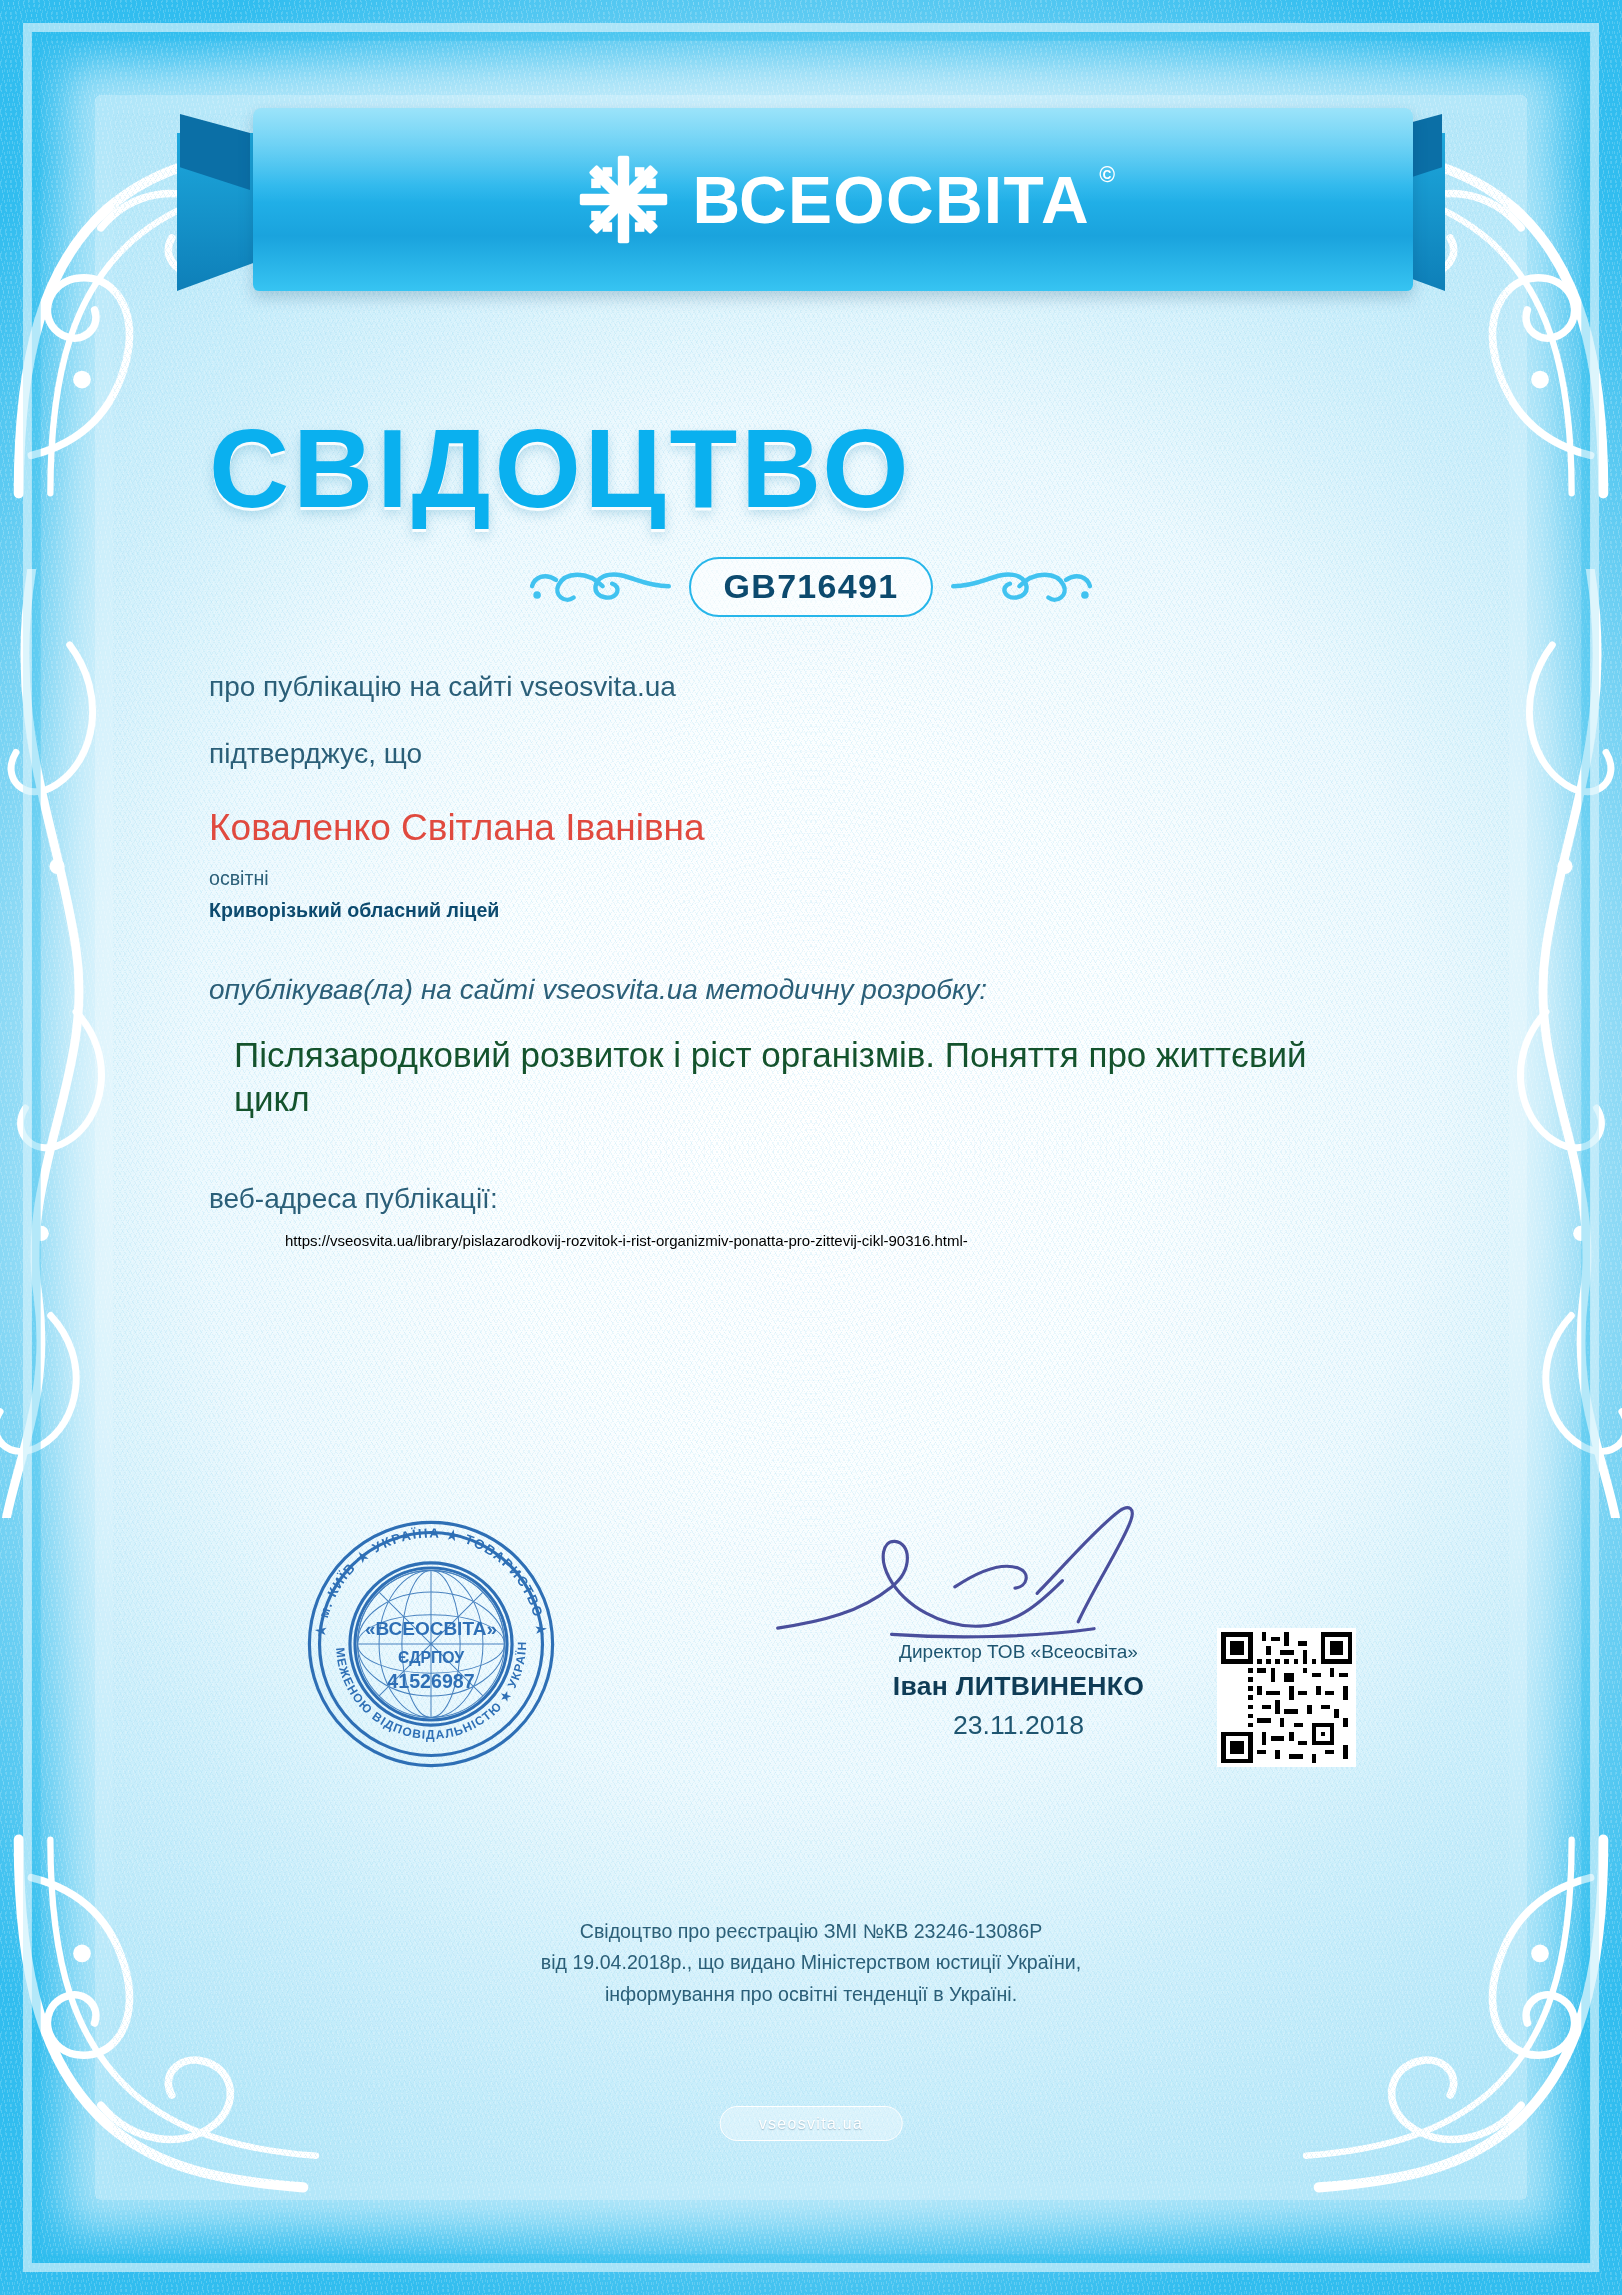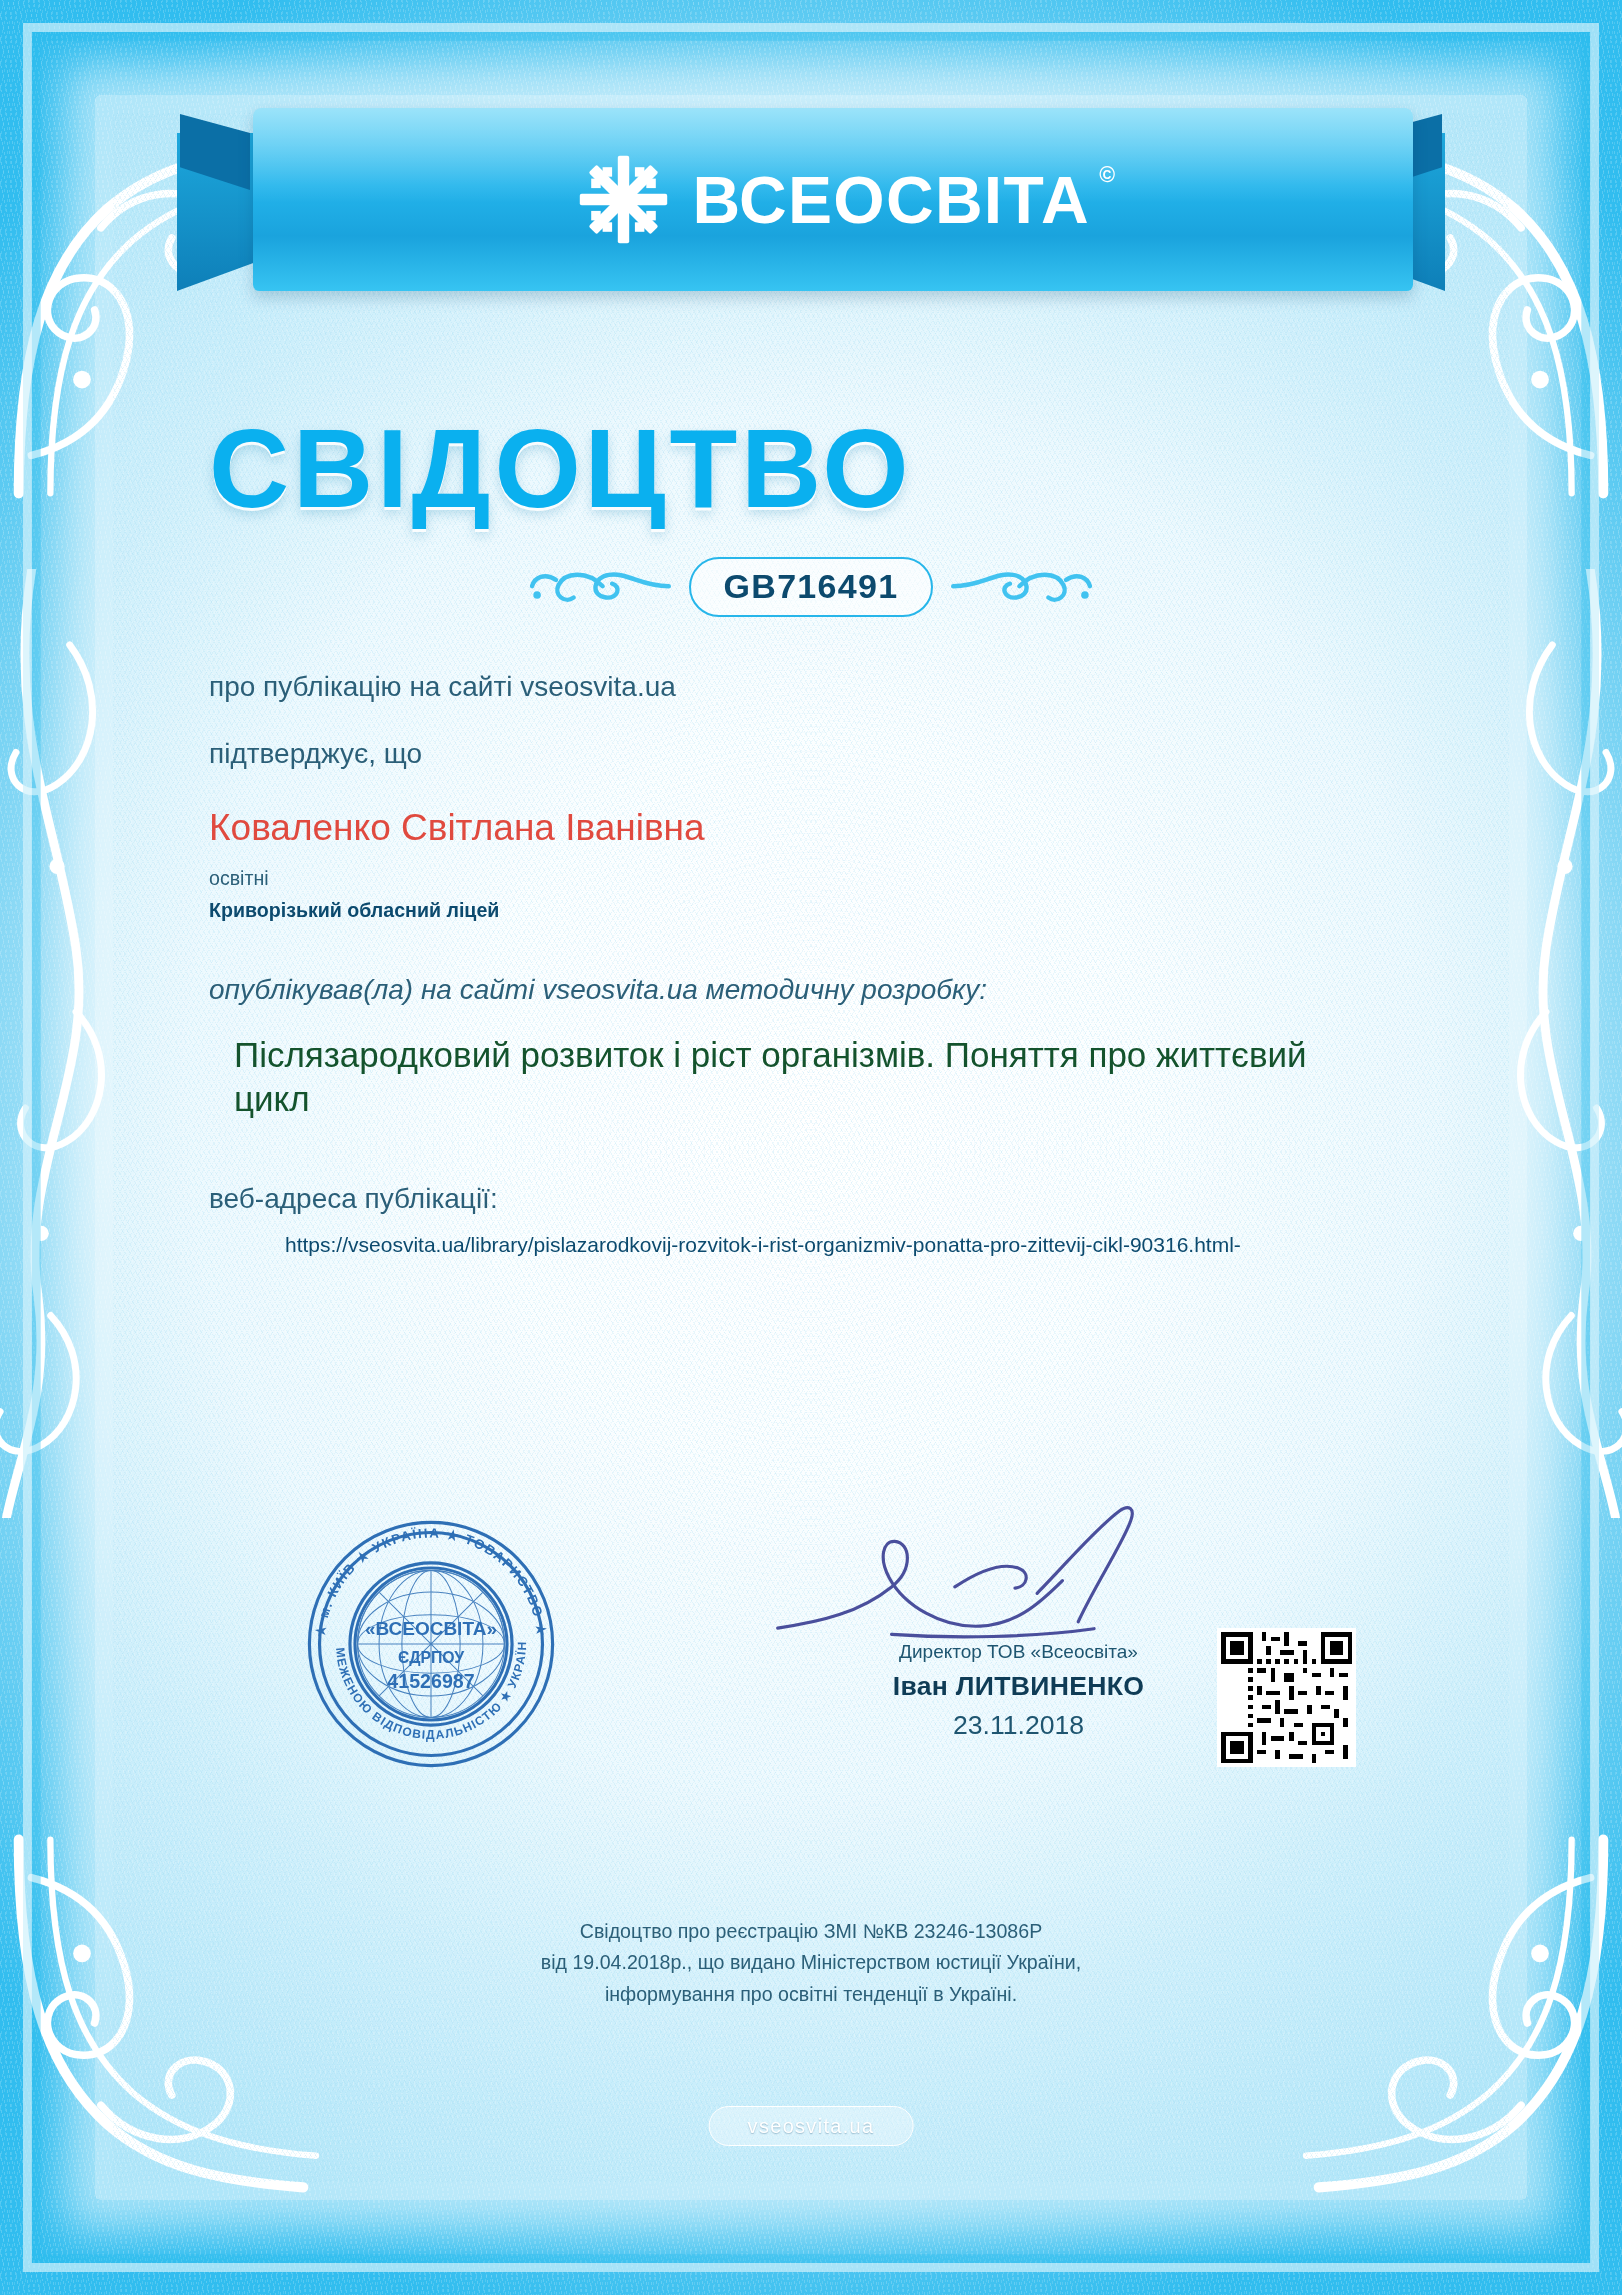--- a/index.html
+++ b/index.html
@@ -238,23 +238,23 @@
     color: #14532d;
     padding: 0 25px;
   }
   .weblabel {
     margin-top: 61px;
     font-size: 28px;
     color: #2b5f78;
   }
   .weburl {
     margin-top: 15px;
-    font-size: 21px;
+    font-size: 15px;
     line-height: 1.4;
-    color: #0c4a6e;
+    color: #000000;
     padding: 0 76px;
     word-break: break-all;
   }
 
   
   .sig-zone {
     position: absolute;
     left: 209px; right: 209px; top: 1492px;
     height: 266px;
   }
@@ -299,21 +299,21 @@
   }
   .url-badge {
     position: absolute;
     left: 50%;
     top: 2106px;
     transform: translateX(-50%);
     border: 1.9px solid #ffffff;
     border-radius: 25px;
     background: rgba(255,255,255,.35);
     padding: 7.6px 38px;
-    font-size: 20px;
+    font-size: 16px;
     letter-spacing: 1.3px;
     color: #ffffff;
     text-shadow: 0 0.6px 1.3px rgba(0,60,100,.3);
   }
 </style>
 </head>
 <body>
 
 <div class="page">
 

